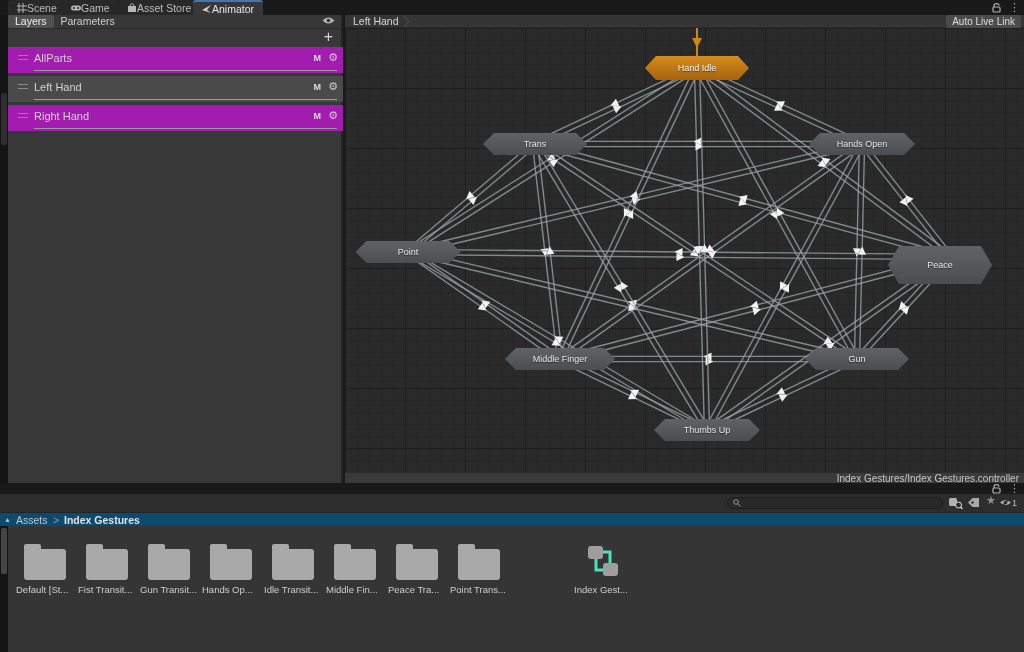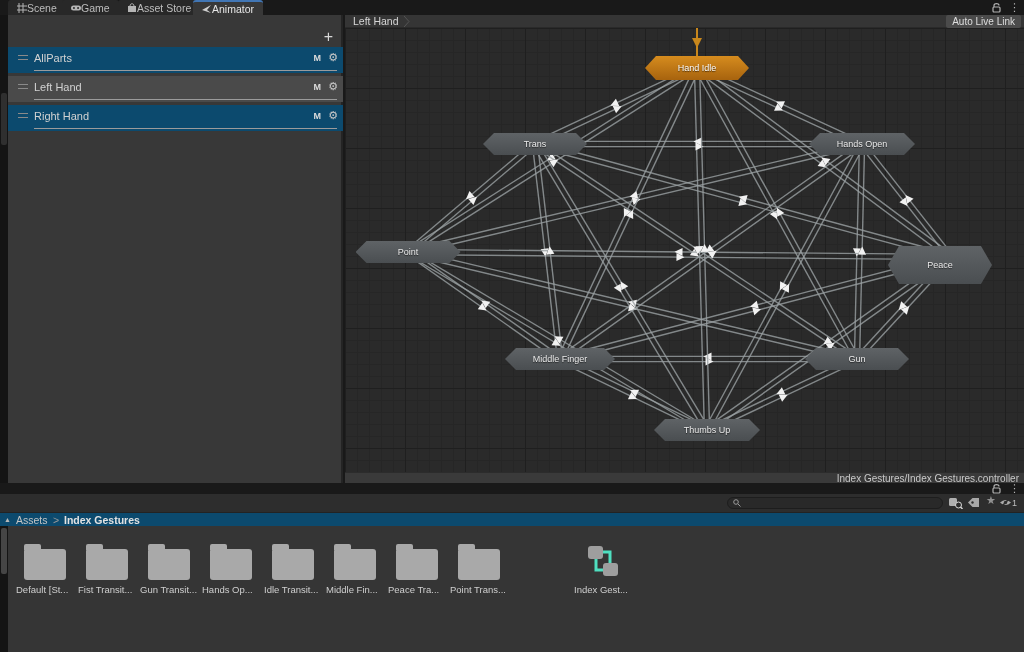--- a/index.html
+++ b/index.html
@@ -23,21 +23,21 @@
 
   
   .left-panel { position:absolute; left:8px; top:15px; width:335px; height:468px; background:#383838; border-right:2px solid #242424; }
   .panel-header { position:absolute; left:0; top:0; width:100%; height:14px; background:#373737; border-bottom:1px solid #2b2b2b;
     display:flex; align-items:center; font-size:10.5px; }
   .seg-btn { padding:0 7px; height:13px; line-height:13px; color:#cfcfcf; }
   .seg-btn.sel { background:#515151; color:#efefef; border-radius:2px; }
   .eye-btn { position:absolute; right:6px; top:1px; }
   .plus-row { position:absolute; left:0; top:15px; width:100%; height:16px; background:#383838; }
   .plus-btn { position:absolute; right:8px; top:-2px; font-size:16px; color:#d8d8d8; }
-  .layer-row { position:absolute; left:0; width:335px; height:26px; background:#0c4a6e; }
+  .layer-row { position:absolute; left:0; width:335px; height:26px; background:#a21caf; }
   .layer-row.sel { background:#4a4a4a; }
   .layer-row .handle { position:absolute; left:10px; top:8px; width:10px; height:5px;
     border-top:1px solid #8a8a8a; border-bottom:1px solid #8a8a8a; }
   .layer-row .lname { position:absolute; left:26px; top:5px; font-size:11px; color:#d2d2d2; }
   .layer-row .mbtn { position:absolute; right:22px; top:6px; font-size:9px; font-weight:bold; color:#dcdcdc; }
   .layer-row .gear { position:absolute; right:5px; top:4px; font-size:11px; color:#c8c8c8; }
   .layer-row .weight { position:absolute; left:26px; right:6px; bottom:2px; height:1px; background:#9b9b9b; }
 
   
   .graph-area { position:absolute; left:345px; top:15px; width:679px; height:468px; }
@@ -128,20 +128,28 @@
       <span class="kebab">⋮</span>
     </div>
   </div>
 
   <div class="left-strip">
     <div class="blk1"></div>
     <div class="blk2"></div>
   </div>
 
   <div class="left-panel">
+    <div class="panel-header">
+      <span class="seg-btn sel">Layers</span>
+      <span class="seg-btn">Parameters</span>
+      <svg class="eye-btn" width="13" height="9" viewBox="0 0 13 9">
+          <path d="M0.5 4.5 Q6.5 -1.5 12.5 4.5 Q6.5 10.5 0.5 4.5Z" fill="#b5b5b5"></path>
+          <circle cx="6.5" cy="4.5" r="1.8" fill="#373737"></circle>
+        </svg>
+    </div>
     <div class="plus-row">
       <span class="plus-btn">+</span>
     </div>
 
     <div class="layer-row" style="top:32px">
       <span class="handle"></span>
       <span class="lname">AllParts</span>
       <span class="mbtn">M</span>
       <span class="gear">⚙</span>
       <span class="weight"></span>

